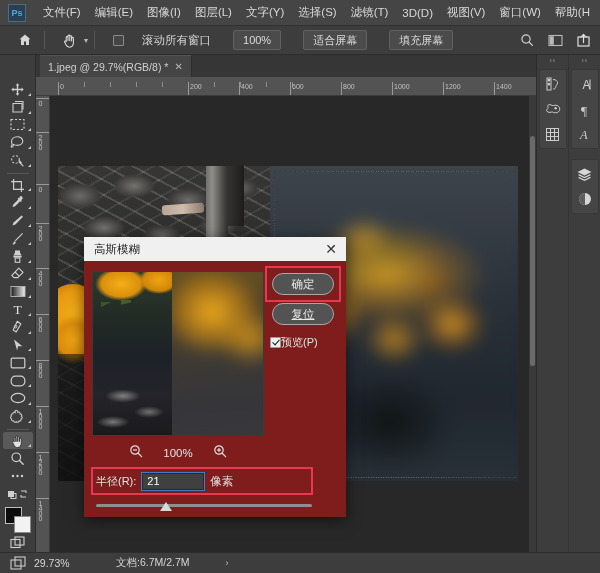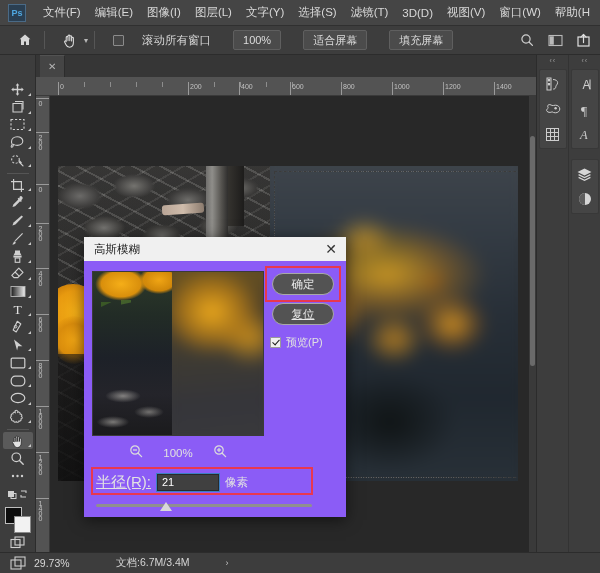--- a/index.html
+++ b/index.html
@@ -230,21 +230,21 @@
   }
   .marquee::after {
     content: ""; position: absolute; left: -1px; top: -1px; right: -1px; bottom: -1px;
     border: 1px dashed #1a1a1a;
     opacity: 0.85;
   }
 
   
   .dialog {
     position: absolute; left: 84px; top: 237px; width: 262px; height: 280px;
-    background: #8b5cf6;
+    background: #7f1d1d;
     box-shadow: 0 3px 14px rgba(0,0,0,0.55);
   }
   .dlg-titlebar {
     height: 24px; background: #f0f0f0;
     display: flex; align-items: center; justify-content: space-between;
     padding: 0 6px 0 10px;
   }
   .dlg-title { color: #1c1c1c; font-size: 11.5px; }
   .dlg-close { color: #333; font-size: 14px; line-height: 1; padding: 0 3px; }
   .dlg-body { position: relative; height: 304px; }
@@ -282,21 +282,21 @@
     display: flex; align-items: center; justify-content: center;
   }
   .dlg-btn-ok { top: 12px; }
   .dlg-btn-reset { top: 42px; text-decoration: underline; }
   .hl-ok {
     position: absolute; left: 181px; top: 5px; width: 76px; height: 36px;
     border: 2px solid #e8384f; pointer-events: none;
   }
   .dlg-prev-check {
     position: absolute; left: 186px; top: 74px;
-    display: flex; align-items: center; gap: 5px;
+    display: flex; align-items: center; 
   }
   .chk-box {
     width: 11px; height: 11px; background: #f0f0f0; border: 1px solid #9a9a9a;
     border-radius: 1px; position: relative;
   }
   .chk-box::after {
     content: ""; position: absolute; left: 3px; top: 0px;
     width: 3px; height: 6px; border: solid #1c1c1c;
     border-width: 0 1.6px 1.6px 0; transform: rotate(42deg);
   }
@@ -305,21 +305,21 @@
   .zoom-row {
     position: absolute; left: 8px; top: 182px; width: 172px; height: 20px;
     display: flex; align-items: center; justify-content: center; gap: 20px;
   }
   .zoom-pct { color: #e0e0e0; font-size: 11.5px; }
 
   .radius-row {
     position: absolute; left: 12px; top: 212px;
     display: flex; align-items: center; gap: 6px;
   }
-  .radius-label { color: #e2e2e2; font-size: 15px; white-space: nowrap; text-decoration: underline; }
+  .radius-label { color: #e2e2e2; font-size: 11px; white-space: nowrap; }
   .radius-input {
     width: 62px; height: 17px; background: #404040;
     border: 1px solid #2a2a2a; color: #ffffff; font-size: 11px;
     padding: 0 4px; line-height: 15px;
     outline: 1px solid #3d7fc4;
   }
   .radius-unit { color: #e2e2e2; font-size: 11.5px; }
   .hl-radius {
     position: absolute; left: 7px; top: 206px; width: 222px; height: 28px;
     border: 2px solid #e8384f; pointer-events: none;
@@ -437,20 +437,21 @@
         <svg width="15" height="14" viewBox="0 0 15 14">
             <rect x="2" y="4" width="11" height="9" fill="none" stroke="#e0e0e0" stroke-width="1.2"></rect>
             <path d="M7.5 9.6V1.6M4.9 4.1 7.5 1.4l2.6 2.7" fill="none" stroke="#e0e0e0" stroke-width="1.2" stroke-linecap="round" stroke-linejoin="round"></path>
           </svg>
       </div>
     </div>
   </div>
 
   <div class="tabbar">
     <div class="doc-tab">
+      <span class="doc-tab-title">1.jpeg @ 29.7%(RGB/8) *</span>
       <span class="doc-tab-close">✕</span>
     </div>
   </div>
 
   <div class="toolbar">
     <div class="tool">
       <svg width="15" height="15" viewBox="0 0 15 15">
           <path d="M7.5 1.2 9.3 3.4H8.2v3.3h3.3V5.6L13.7 7.5 11.5 9.4V8.3H8.2v3.3h1.1L7.5 13.8 5.7 11.6h1.1V8.3H3.5v1.1L1.3 7.5 3.5 5.6v1.1h3.3V3.4H5.7z" fill="#cfcfcf"></path>
         </svg>
       <span class="dotcorner"></span>
@@ -803,17 +804,17 @@
   </div>
 
   <div class="statusbar">
     <div class="sb-icon">
       <svg width="17" height="14" viewBox="0 0 17 14">
           <rect x="1" y="4" width="10" height="9" fill="none" stroke="#cdcdcd" stroke-width="1.1"></rect>
           <rect x="5" y="1" width="10" height="9" fill="none" stroke="#cdcdcd" stroke-width="1.1"></rect>
         </svg>
     </div>
     <div class="sb-zoom">29.73%</div>
-    <div class="sb-doc">文档:6.7M/3.4M</div>
+    <div class="sb-doc">文档:6.7M/2.7M</div>
     <div class="sb-arrow">›</div>
   </div>
 
 </div>
 
 </body></html>

